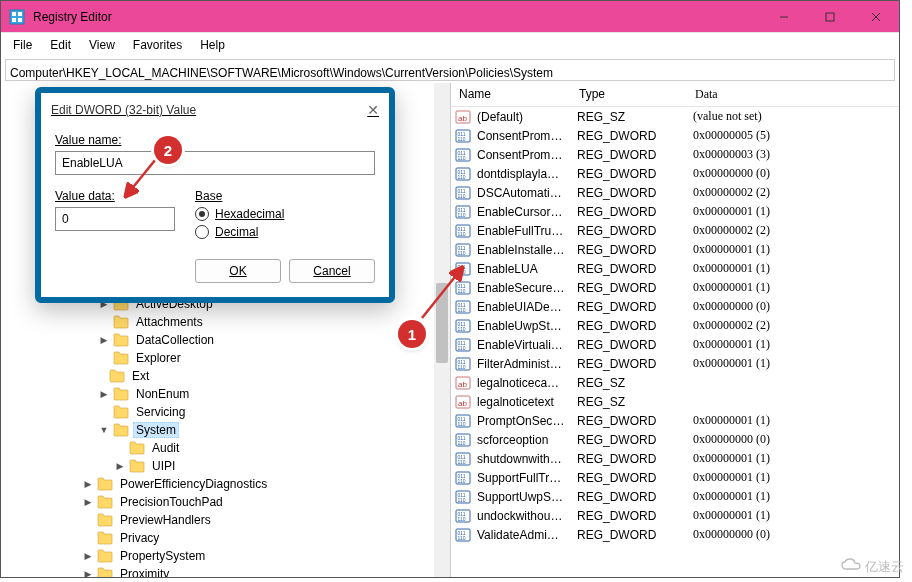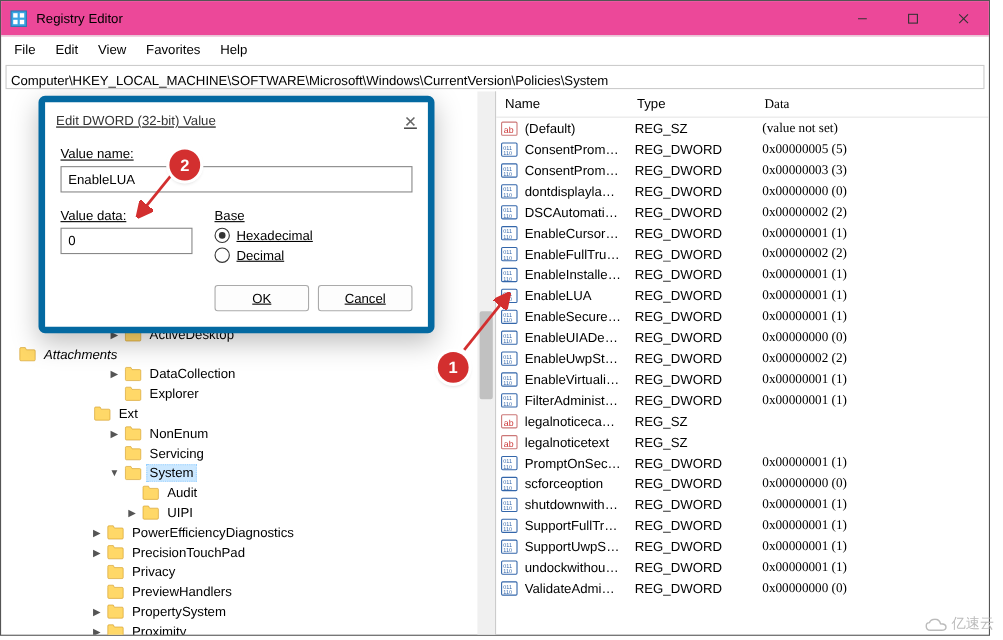--- a/index.html
+++ b/index.html
@@ -43,21 +43,21 @@
 .dlg-valuedata { width: 120px; }
 .dlg-base { }
 .radio { display: flex; align-items: center; gap: 6px; margin: 4px 0; }
 .radio-dot { width: 14px; height: 14px; border: 1px solid #333; border-radius: 50%; display:flex; align-items:center; justify-content:center; }
 .radio-dot.checked::after { content:''; width:6px; height:6px; background:#333; border-radius:50%; }
 .dlg-buttons { display: flex; justify-content: flex-end; gap: 8px; margin-top: 16px; }
 .dlg-btn { min-width: 86px; height: 24px; border: 1px solid #aaa; background: #fdfdfd; font-size: 12px; border-radius: 3px; }
 
 .marker { position: absolute; width: 28px; height: 28px; border-radius: 50%; background: #d32f2f; color:#fff; font-weight: bold; font-size: 15px; display:flex; align-items:center; justify-content:center; z-index: 30; box-shadow: 0 0 0 3px #fff, 0 2px 4px rgba(0,0,0,.3); }
 .arrow { position: absolute; z-index: 25; stroke:#d32f2f; fill:#d32f2f; }
-.watermark { position: absolute; right: 8px; bottom: 6px; font-size: 13px; color: #bbb; display:flex; align-items:flex-end; gap:4px; z-index:5; }
+.watermark { position: absolute; right: 8px; bottom: 6px; font-size: 13px; color: #bbb; display:flex; align-items:flex-start; gap:4px; z-index:5; }
 </style>
 </head>
 <body>
 
 <div class="window">
 
   <div class="titlebar">
     <svg class="titlebar-icon" viewBox="0 0 16 16">
         <rect x="1" y="1" width="14" height="14" fill="#3aa3e3" stroke="#2a7ab0"></rect>
         <rect x="3" y="3" width="4" height="4" fill="#fff"></rect>
@@ -108,42 +108,42 @@
           <span class="label">Notifications</span>
         </div>
         <div style="height: 192px;"></div>
         <div class="tree-row" style="padding-left: 96px;">
           <span class="exp">▶</span>
           <svg class="folder-icon" viewBox="0 0 16 14">
             <path d="M1 3 L1 12 Q1 13 2 13 L14 13 Q15 13 15 12 L15 4 Q15 3 14 3 L7 3 L6 1 L2 1 Q1 1 1 2 Z" fill="#ffd868" stroke="#d4a030" stroke-width="0.6"></path>
           </svg>
           <span class="label">ActiveDesktop</span>
         </div>
-        <div class="tree-row" style=" font-style: italic;">
+        <div class="tree-row" style="padding-left: 96px;">
           <span class="exp"></span>
           <svg class="folder-icon" viewBox="0 0 16 14">
             <path d="M1 3 L1 12 Q1 13 2 13 L14 13 Q15 13 15 12 L15 4 Q15 3 14 3 L7 3 L6 1 L2 1 Q1 1 1 2 Z" fill="#ffd868" stroke="#d4a030" stroke-width="0.6"></path>
           </svg>
           <span class="label">Attachments</span>
         </div>
         <div class="tree-row" style="padding-left: 96px;">
           <span class="exp">▶</span>
           <svg class="folder-icon" viewBox="0 0 16 14">
             <path d="M1 3 L1 12 Q1 13 2 13 L14 13 Q15 13 15 12 L15 4 Q15 3 14 3 L7 3 L6 1 L2 1 Q1 1 1 2 Z" fill="#ffd868" stroke="#d4a030" stroke-width="0.6"></path>
           </svg>
           <span class="label">DataCollection</span>
         </div>
         <div class="tree-row" style="padding-left: 96px;">
           <span class="exp"></span>
           <svg class="folder-icon" viewBox="0 0 16 14">
             <path d="M1 3 L1 12 Q1 13 2 13 L14 13 Q15 13 15 12 L15 4 Q15 3 14 3 L7 3 L6 1 L2 1 Q1 1 1 2 Z" fill="#ffd868" stroke="#d4a030" stroke-width="0.6"></path>
           </svg>
           <span class="label">Explorer</span>
         </div>
-        <div class="tree-row" style="padding-left: 68px;">
+        <div class="tree-row" style="padding-left: 92px;">
           <span class="exp"></span>
           <svg class="folder-icon" viewBox="0 0 16 14">
             <path d="M1 3 L1 12 Q1 13 2 13 L14 13 Q15 13 15 12 L15 4 Q15 3 14 3 L7 3 L6 1 L2 1 Q1 1 1 2 Z" fill="#ffd868" stroke="#d4a030" stroke-width="0.6"></path>
           </svg>
           <span class="label">Ext</span>
         </div>
         <div class="tree-row" style="padding-left: 96px;">
           <span class="exp">▶</span>
           <svg class="folder-icon" viewBox="0 0 16 14">
             <path d="M1 3 L1 12 Q1 13 2 13 L14 13 Q15 13 15 12 L15 4 Q15 3 14 3 L7 3 L6 1 L2 1 Q1 1 1 2 Z" fill="#ffd868" stroke="#d4a030" stroke-width="0.6"></path>
@@ -190,28 +190,28 @@
           <svg class="folder-icon" viewBox="0 0 16 14">
             <path d="M1 3 L1 12 Q1 13 2 13 L14 13 Q15 13 15 12 L15 4 Q15 3 14 3 L7 3 L6 1 L2 1 Q1 1 1 2 Z" fill="#ffd868" stroke="#d4a030" stroke-width="0.6"></path>
           </svg>
           <span class="label">PrecisionTouchPad</span>
         </div>
         <div class="tree-row" style="padding-left: 80px;">
           <span class="exp"></span>
           <svg class="folder-icon" viewBox="0 0 16 14">
             <path d="M1 3 L1 12 Q1 13 2 13 L14 13 Q15 13 15 12 L15 4 Q15 3 14 3 L7 3 L6 1 L2 1 Q1 1 1 2 Z" fill="#ffd868" stroke="#d4a030" stroke-width="0.6"></path>
           </svg>
+          <span class="label">PreviewHandlers</span>
+        </div>
+        <div class="tree-row" style="padding-left: 80px;">
+          <span class="exp"></span>
+          <svg class="folder-icon" viewBox="0 0 16 14">
+            <path d="M1 3 L1 12 Q1 13 2 13 L14 13 Q15 13 15 12 L15 4 Q15 3 14 3 L7 3 L6 1 L2 1 Q1 1 1 2 Z" fill="#ffd868" stroke="#d4a030" stroke-width="0.6"></path>
+          </svg>
           <span class="label">Privacy</span>
-        </div>
-        <div class="tree-row" style="padding-left: 80px;">
-          <span class="exp"></span>
-          <svg class="folder-icon" viewBox="0 0 16 14">
-            <path d="M1 3 L1 12 Q1 13 2 13 L14 13 Q15 13 15 12 L15 4 Q15 3 14 3 L7 3 L6 1 L2 1 Q1 1 1 2 Z" fill="#ffd868" stroke="#d4a030" stroke-width="0.6"></path>
-          </svg>
-          <span class="label">PreviewHandlers</span>
         </div>
         <div class="tree-row" style="padding-left: 80px;">
           <span class="exp">▶</span>
           <svg class="folder-icon" viewBox="0 0 16 14">
             <path d="M1 3 L1 12 Q1 13 2 13 L14 13 Q15 13 15 12 L15 4 Q15 3 14 3 L7 3 L6 1 L2 1 Q1 1 1 2 Z" fill="#ffd868" stroke="#d4a030" stroke-width="0.6"></path>
           </svg>
           <span class="label">PropertySystem</span>
         </div>
         <div class="tree-row" style="padding-left: 80px;">
           <span class="exp">▶</span>

